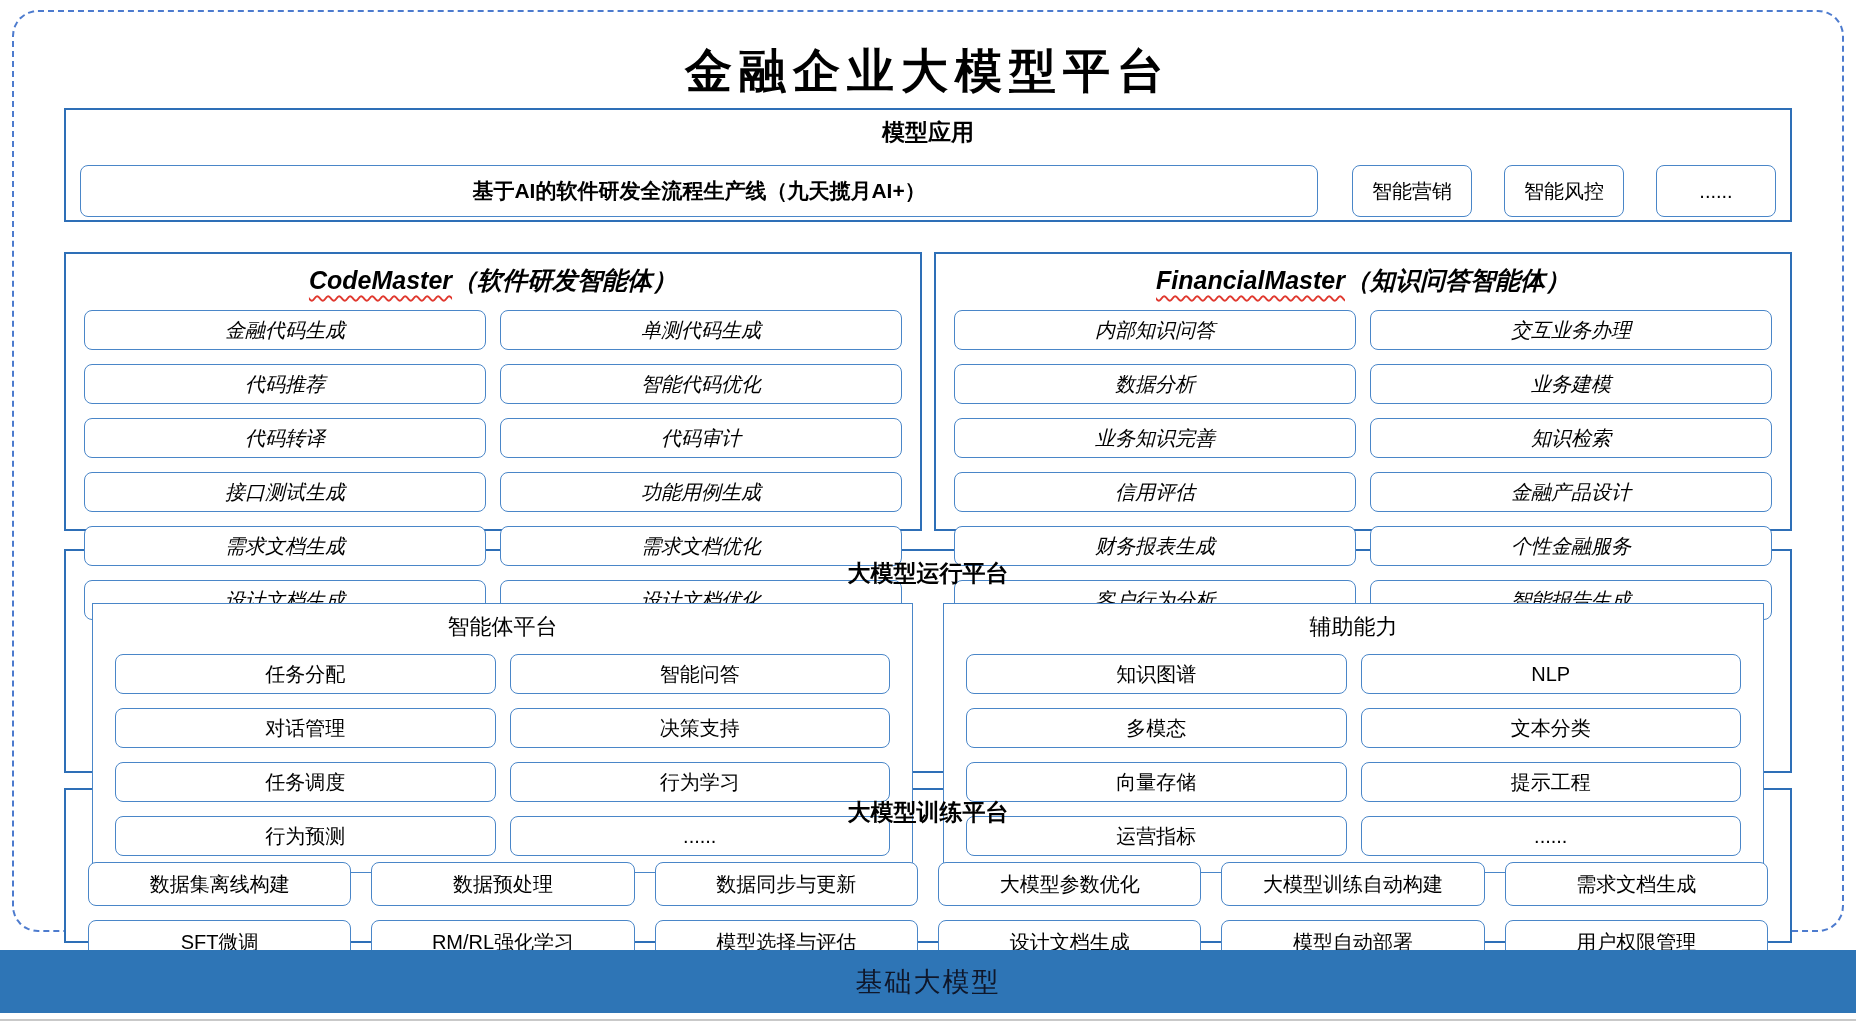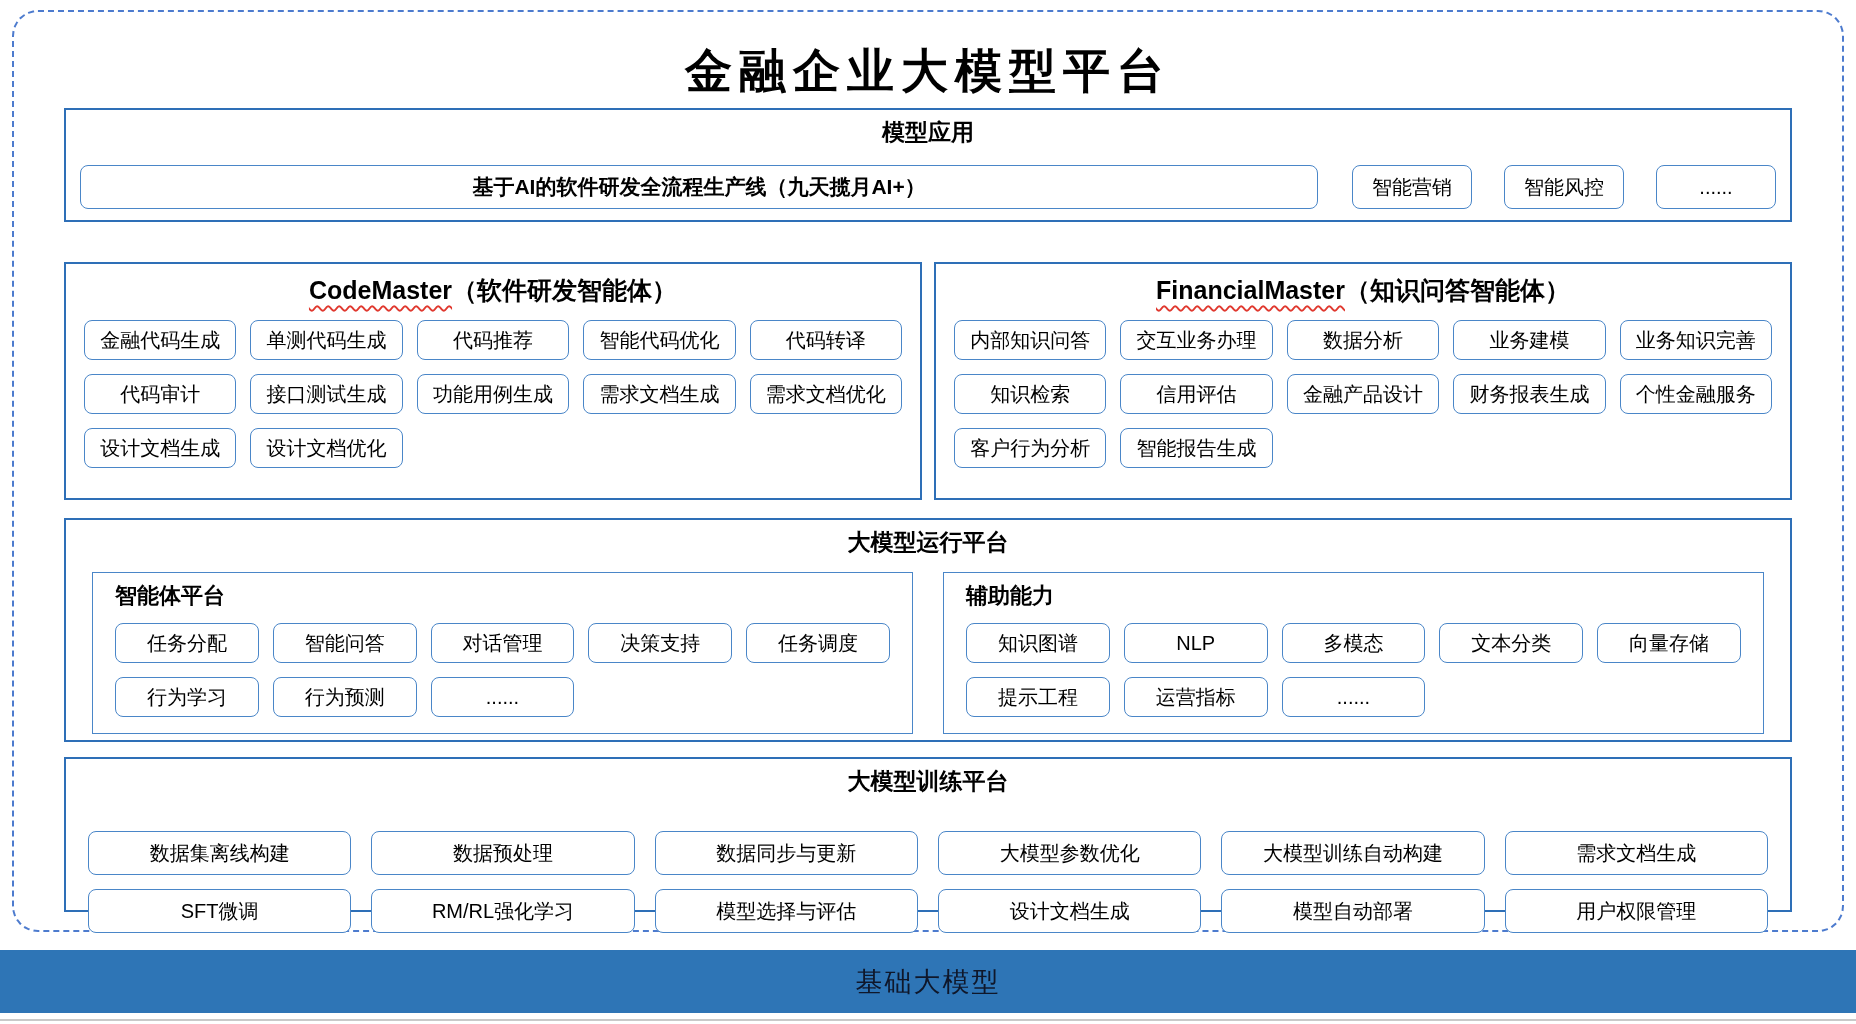--- a/index.html
+++ b/index.html
@@ -50,38 +50,39 @@
   .sec-apps { height: 114px; padding: 0 14px; }
   .sec-apps .row {
     margin-top: 17px;
     display: flex;
     gap: 34px;
     align-items: stretch;
   }
   .box {
     border: 1.5px solid #4a86c8;
     border-radius: 8px;
-    height: 44px;
+    height: 52px;
     display: flex;
     align-items: center;
     justify-content: center;
     font-size: 20px;
     background: #fff;
     white-space: nowrap;
   }
   .pipeline-box { flex: 1 1 58%; font-weight: 700; font-size: 21px; }
   .apps-small { flex: 1 1 10%; display: flex; gap: 32px; }
   .apps-small .box { flex: 1; }
 
   
   .agents-row {
-    margin-top: 40px;
-    height: 238px;
+    margin-top: 30px;
+    height: 279px;
     display: flex;
     gap: 12px;
+    font-style: italic;
   }
   .agent-panel {
     flex: 1;
     border: 2px solid #2e6fb7;
     padding: 10px 18px 0 18px;
   }
   .agent-title {
     text-align: center;
     font-size: 25px;
     font-weight: 700;
@@ -90,44 +91,44 @@
   }
   .wavy {
     text-decoration-line: underline;
     text-decoration-style: wavy;
     text-decoration-color: #e0382e;
     text-decoration-thickness: 2px;
     text-underline-offset: 6px;
   }
   .grid-4 {
     display: grid;
-    grid-template-columns: repeat(5, 1fr);
+    grid-template-columns: repeat(2, 1fr);
     column-gap: 26px;
     row-gap: 10px;
     gap: 14px;
   }
   .grid-4 .box { height: 40px; }
 
   
   .sec-runtime { margin-top: 18px; height: 224px; padding: 0 26px; }
   .runtime-panels {
     margin-top: 14px;
     display: flex;
     gap: 30px;
   }
   .inner-panel {
     flex: 1;
     border: 1.5px solid #4a86c8;
     padding: 8px 22px 16px 22px;
     background: #fff;
   }
   .inner-title {
-    text-align: left;
+    text-align: center;
     font-size: 22px;
-    font-weight: 700;
+    font-weight: 400;
     margin-bottom: 12px;
   }
   .grid-4 .box, .inner-panel .grid-4 .box { font-size: 20px; }
 
   
   .sec-training { margin-top: 15px; height: 155px; padding: 0 22px; }
   .grid-6 {
     margin-top: 34px;
     display: grid;
     grid-template-columns: repeat(6, 1fr);

